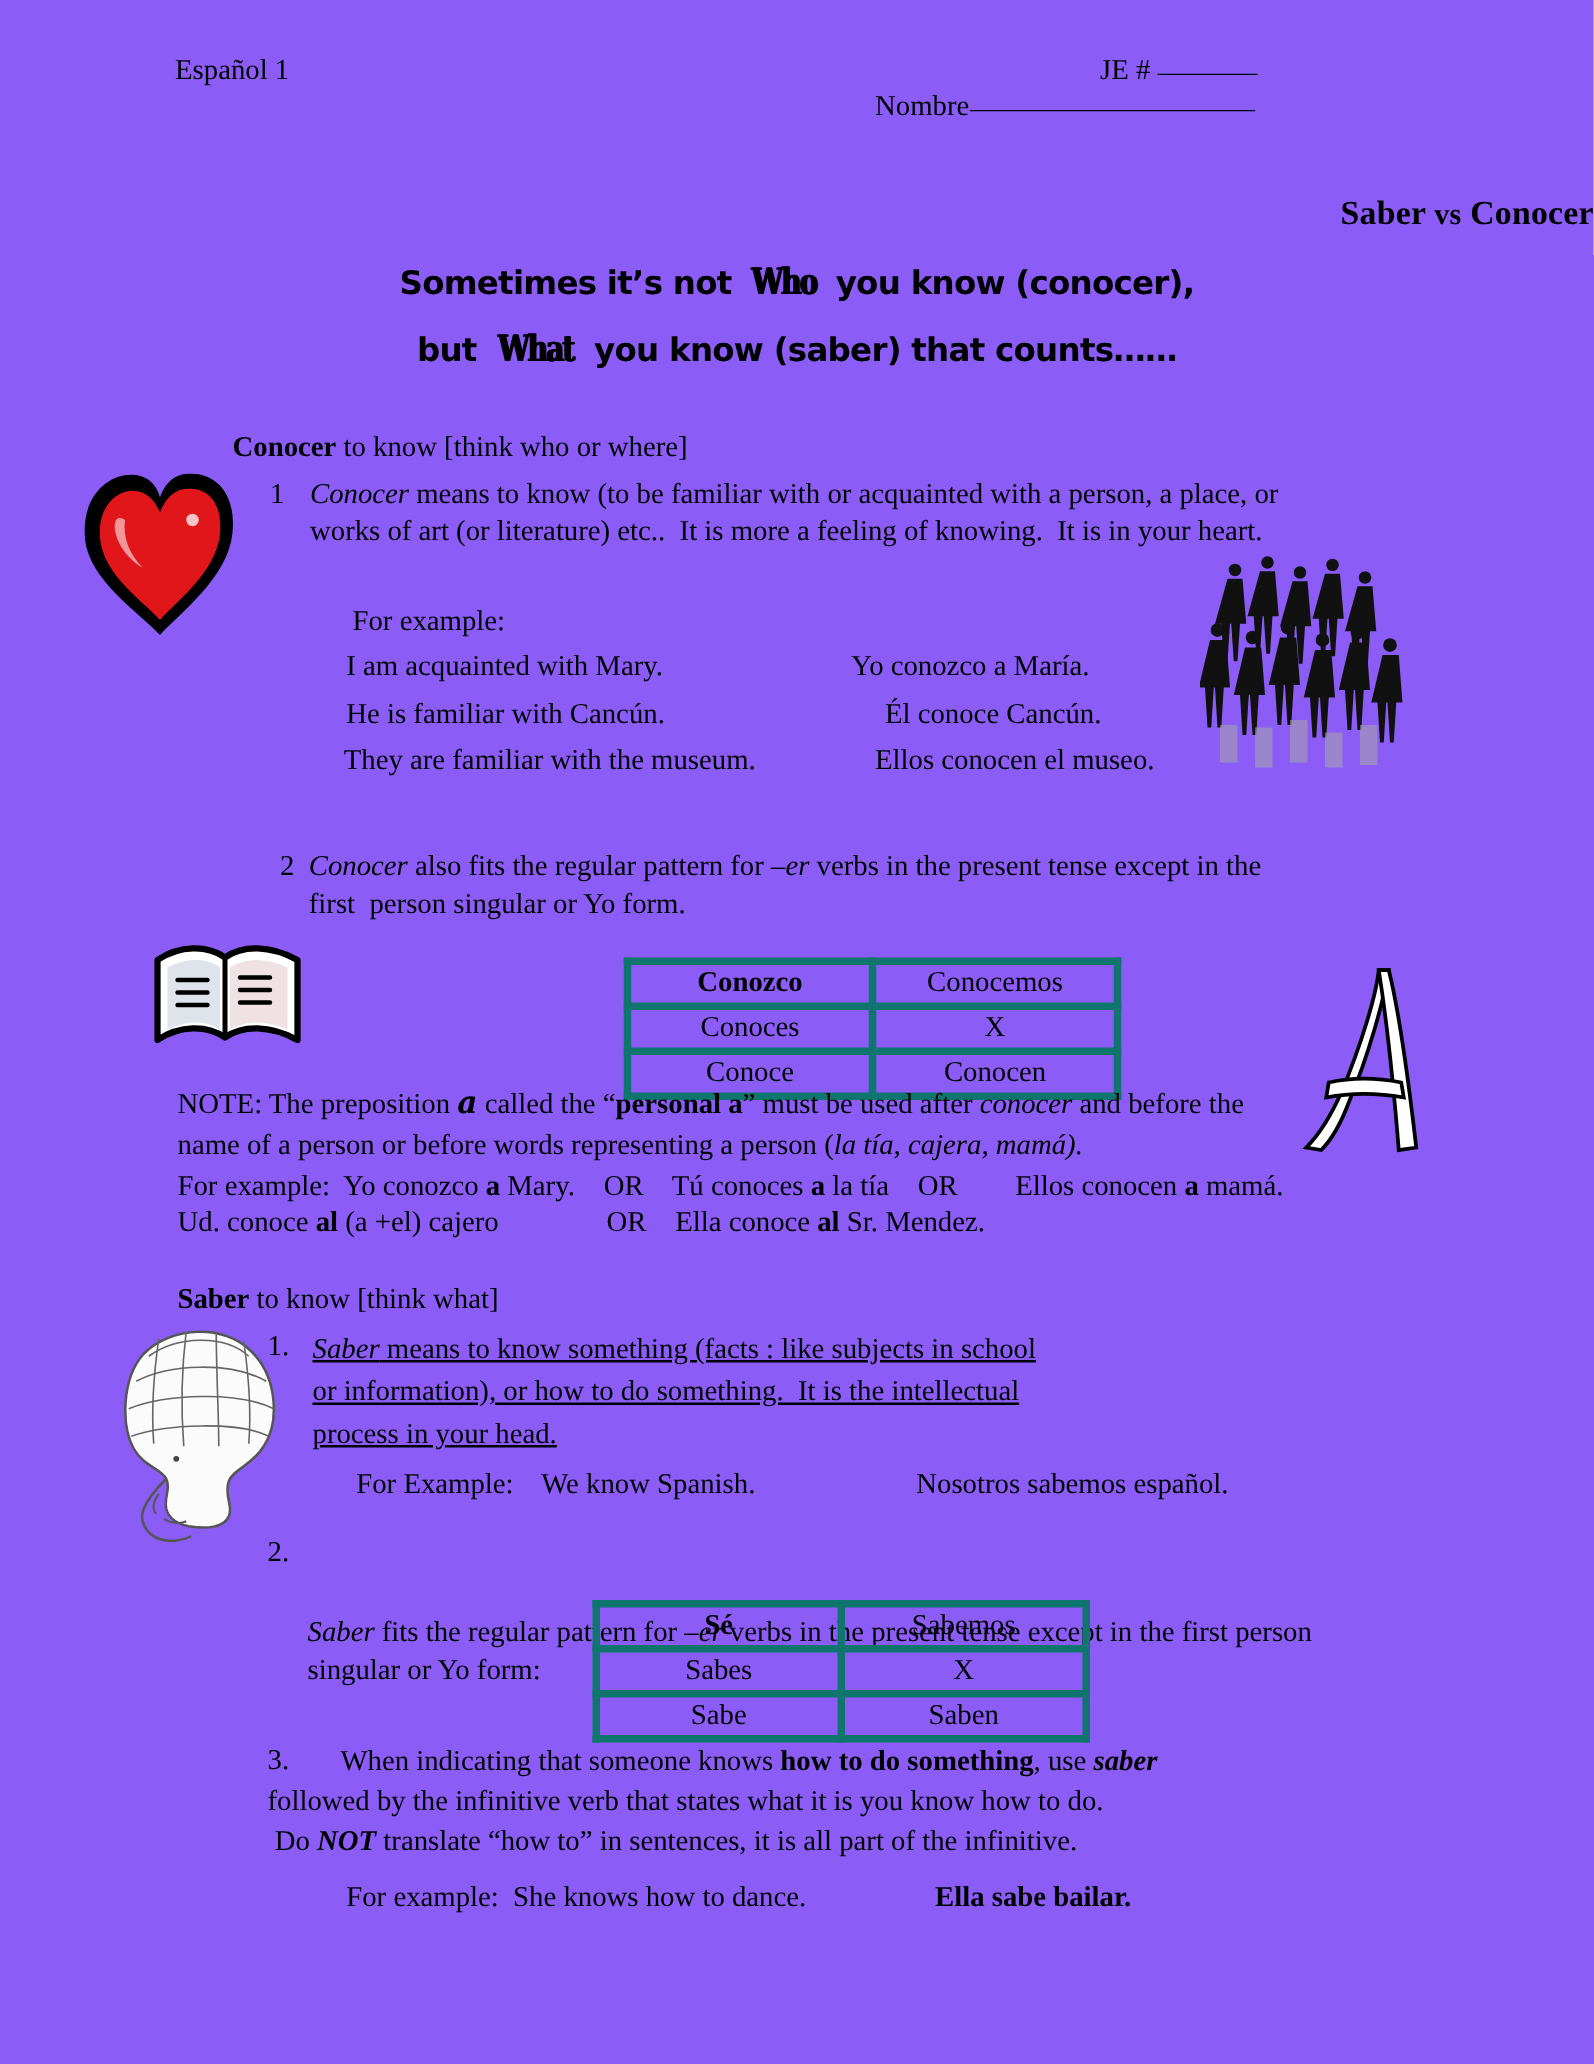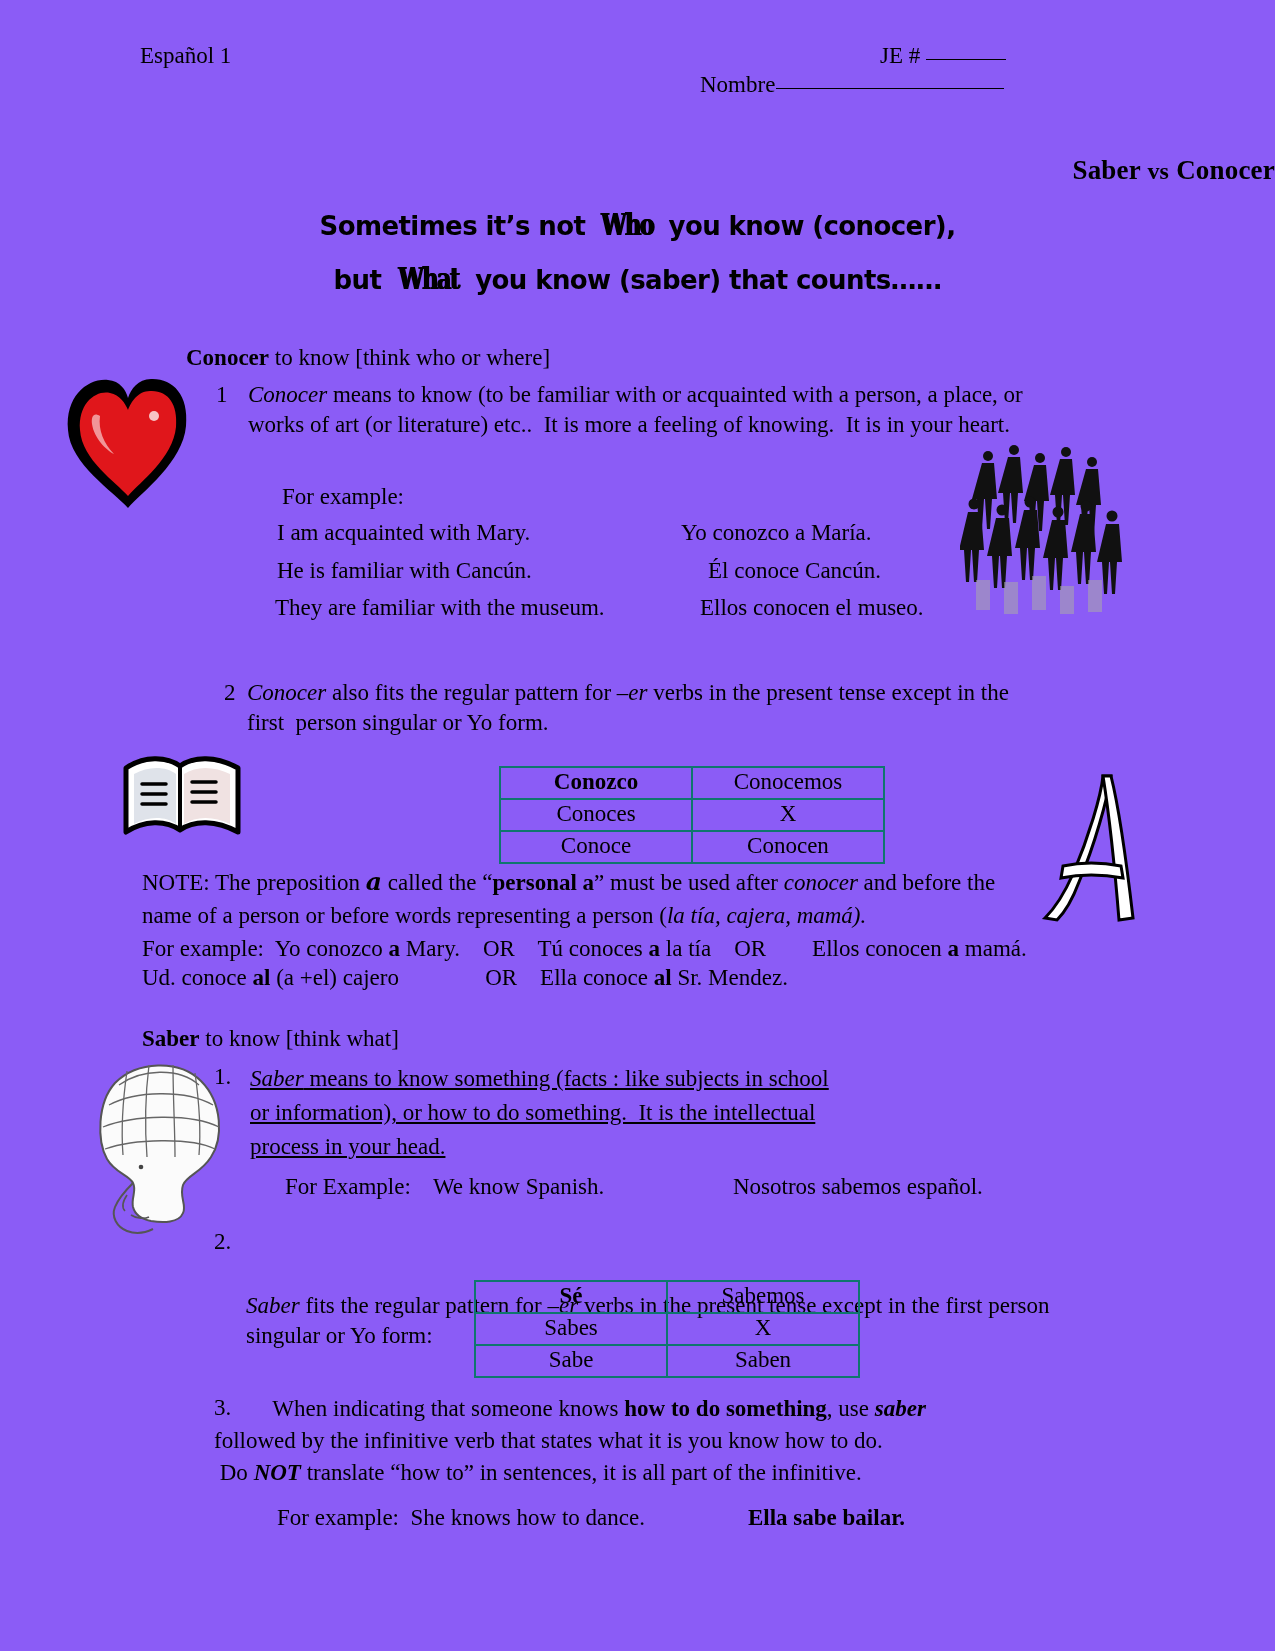--- a/index.html
+++ b/index.html
@@ -103,21 +103,21 @@
     font-size: 25px;
   }
 
   
   .conj {
     position: absolute;
     border-collapse: collapse;
     font-size: 23px;
   }
   .conj td {
-    border: 2px solid #0f766e;
+    border: 6px solid #0f766e;
     text-align: center;
     padding: 1px 8px 3px 8px;
     line-height: 26px;
     white-space: nowrap;
   }
   .conj td.yo { font-weight: bold; }
 
   #conocer-table { left: 499px; top: 766px; }
   #conocer-table td { width: 174px; }
   #saber-table  { left: 474px; top: 1280px; padding-left: 12px; }

